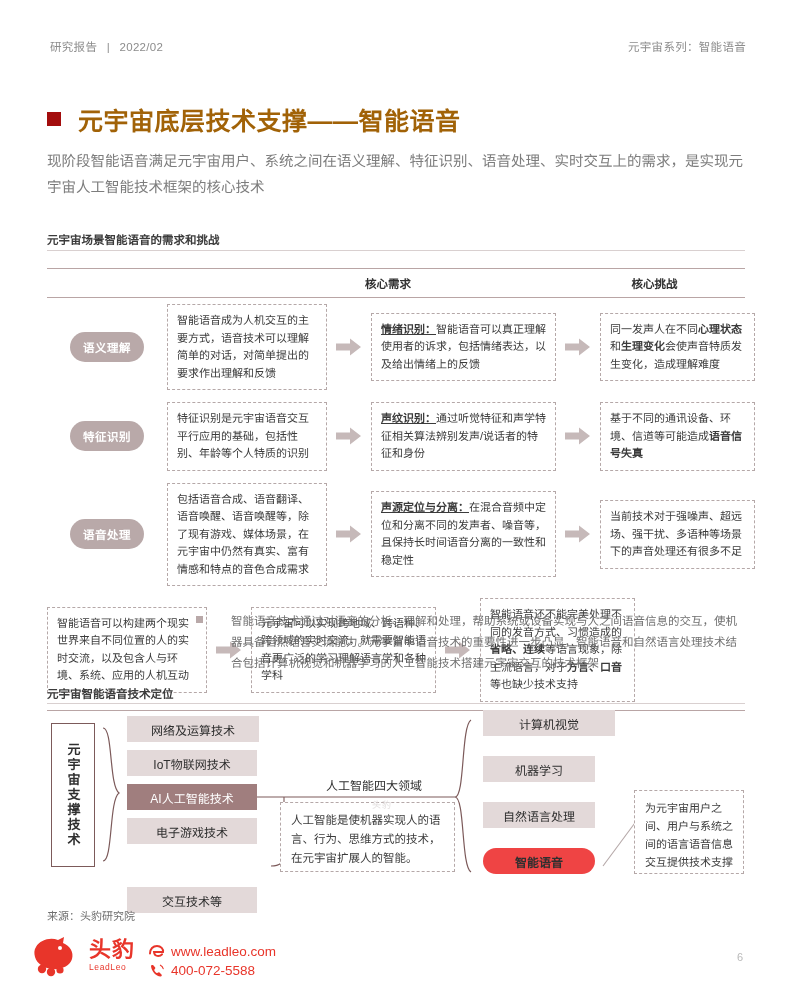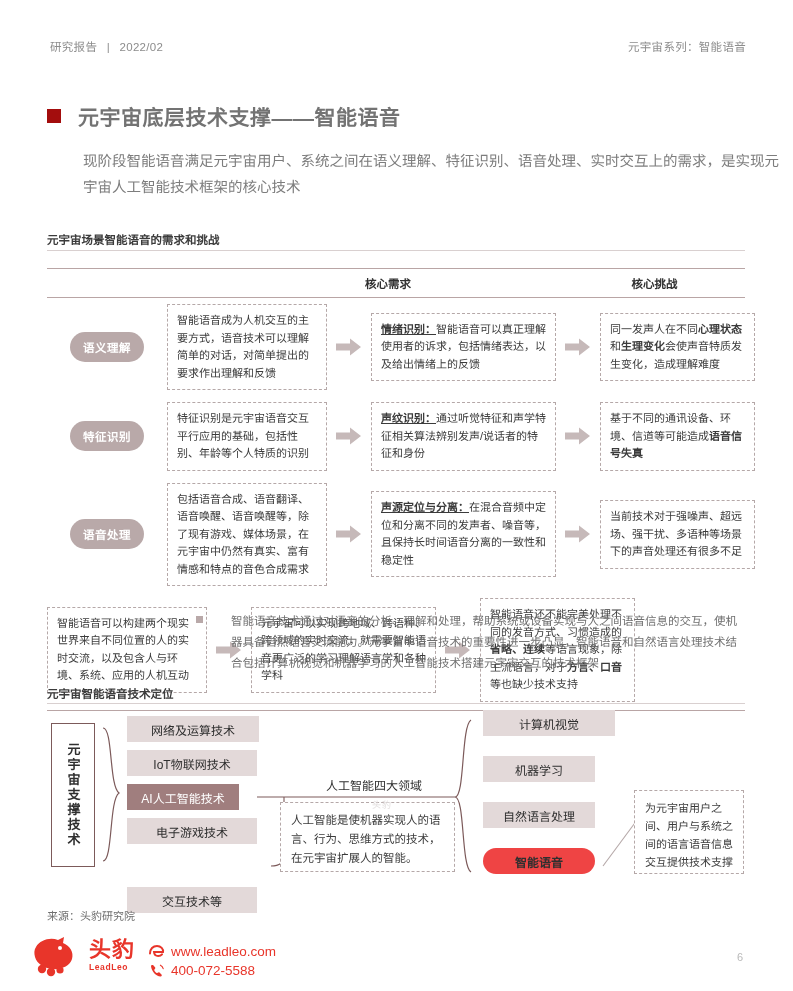--- a/index.html
+++ b/index.html
@@ -22,28 +22,28 @@
   .topbar .left span{margin:0 3px;}
   .topbar .right{color:#8c8c8c;}
 
   
   .titlerow{
     position:absolute;left:47px;top:101px;
     display:flex;align-items:center;gap:17px;
   }
   .title-sq{width:14px;height:14px;background:#a30d0d;display:block;}
   .title-text{
-    font-size:21px;font-weight:bold;color:#737373;letter-spacing:.5px;
+    font-size:25px;font-weight:bold;color:#a16207;letter-spacing:.5px;
     white-space:nowrap;
   }
 
   
   .lead{
     position:absolute;left:47px;top:148px;width:700px;
-    font-size:14.5px;line-height:26px;color:#7d7d7d;margin-left:36px;
+    font-size:14.5px;line-height:26px;color:#7d7d7d;
   }
 
   
   .sec-cap{
     position:absolute;left:47px;width:700px;
     font-size:11.5px;font-weight:bold;color:#3b3b3b;
   }
   .sec-rule{
     position:absolute;left:47px;width:698px;height:1px;background:#d9d0d0;
   }
@@ -119,21 +119,21 @@
   .tagbox{
     position:absolute;background:#e3d9d9;color:#2f2f2f;
     font-size:12px;display:flex;align-items:center;justify-content:center;
     box-sizing:border-box;
   }
   .tagbox.strong{background:#a07e7e;color:#ffffff;}
   .tagbox.accent{background:#ef4444;font-weight:bold;border-radius:13px;}
 
   .l1{left:80px;top:10px;width:132px;height:26px;}
   .l2{left:80px;top:44px;width:130px;height:26px;}
-  .l3{left:80px;top:78px;width:112px;height:26px;}
+  .l3{left:80px;top:78px;width:130px;height:26px;}
   .l4{left:80px;top:112px;width:130px;height:26px;}
   .l5{left:80px;top:146px;width:130px;height:26px;margin-top:35px;}
 
   .r1{left:436px;top:4px;width:132px;height:26px;}
   .r2{left:436px;top:50px;width:112px;height:26px;}
   .r3{left:436px;top:96px;width:112px;height:26px;}
   .r4{left:436px;top:142px;width:112px;height:26px;}
 
   .midlabel{
     position:absolute;left:247px;top:70px;width:160px;
@@ -155,21 +155,21 @@
   
   .source{
     position:absolute;left:47px;top:907px;font-size:11px;color:#6f6f6f;
   }
 
   
   .footer{position:absolute;left:30px;top:932px;display:flex;align-items:center;gap:9px;}
   .logo-mark{width:50px;height:44px;position:relative;}
   .logo-word{display:flex;flex-direction:column;line-height:1;}
   .logo-cn{font-size:22px;font-weight:bold;color:#e8352a;letter-spacing:1px;}
-  .logo-en{font-size:8.5px;font-weight:bold;color:#e8352a;letter-spacing:.6px;margin-top:2px;}
+  .logo-en{font-size:8.5px;font-weight:normal;color:#e8352a;letter-spacing:.6px;margin-top:2px;}
   .contact{display:flex;flex-direction:column;gap:4px;margin-left:4px;margin-top:12px;}
   .cline{display:flex;align-items:center;gap:6px;font-size:13.5px;color:#e8352a;}
   .cline svg{display:block;}
   .pageno{
     position:absolute;right:50px;top:951px;font-size:11px;color:#b9b9b9;
   }
   .edge{position:absolute;left:0;top:0;width:4px;height:991px;background:#ffffff;}
 </style>
 </head>
 <body>

